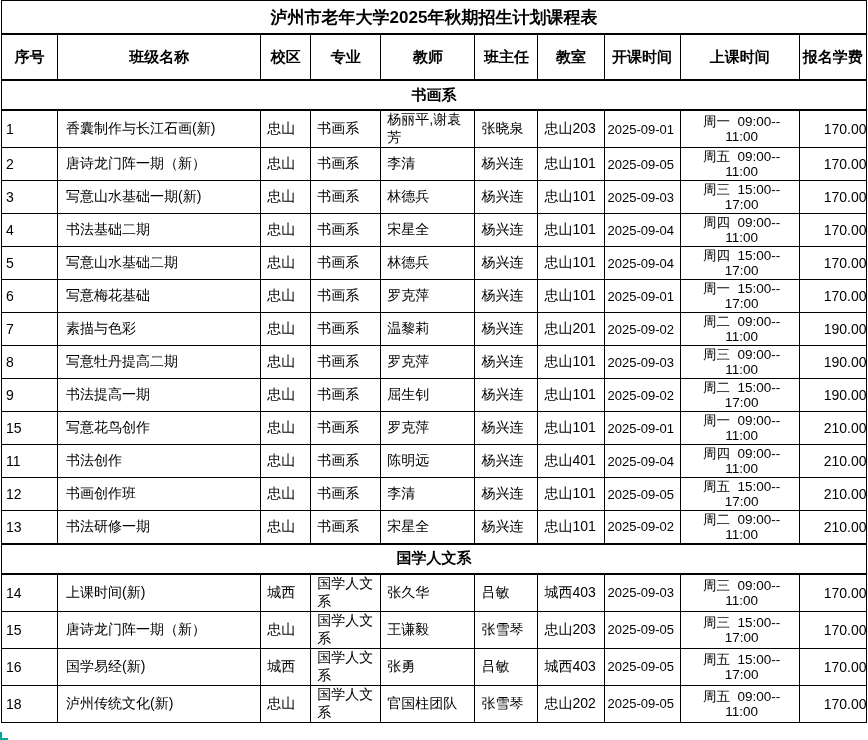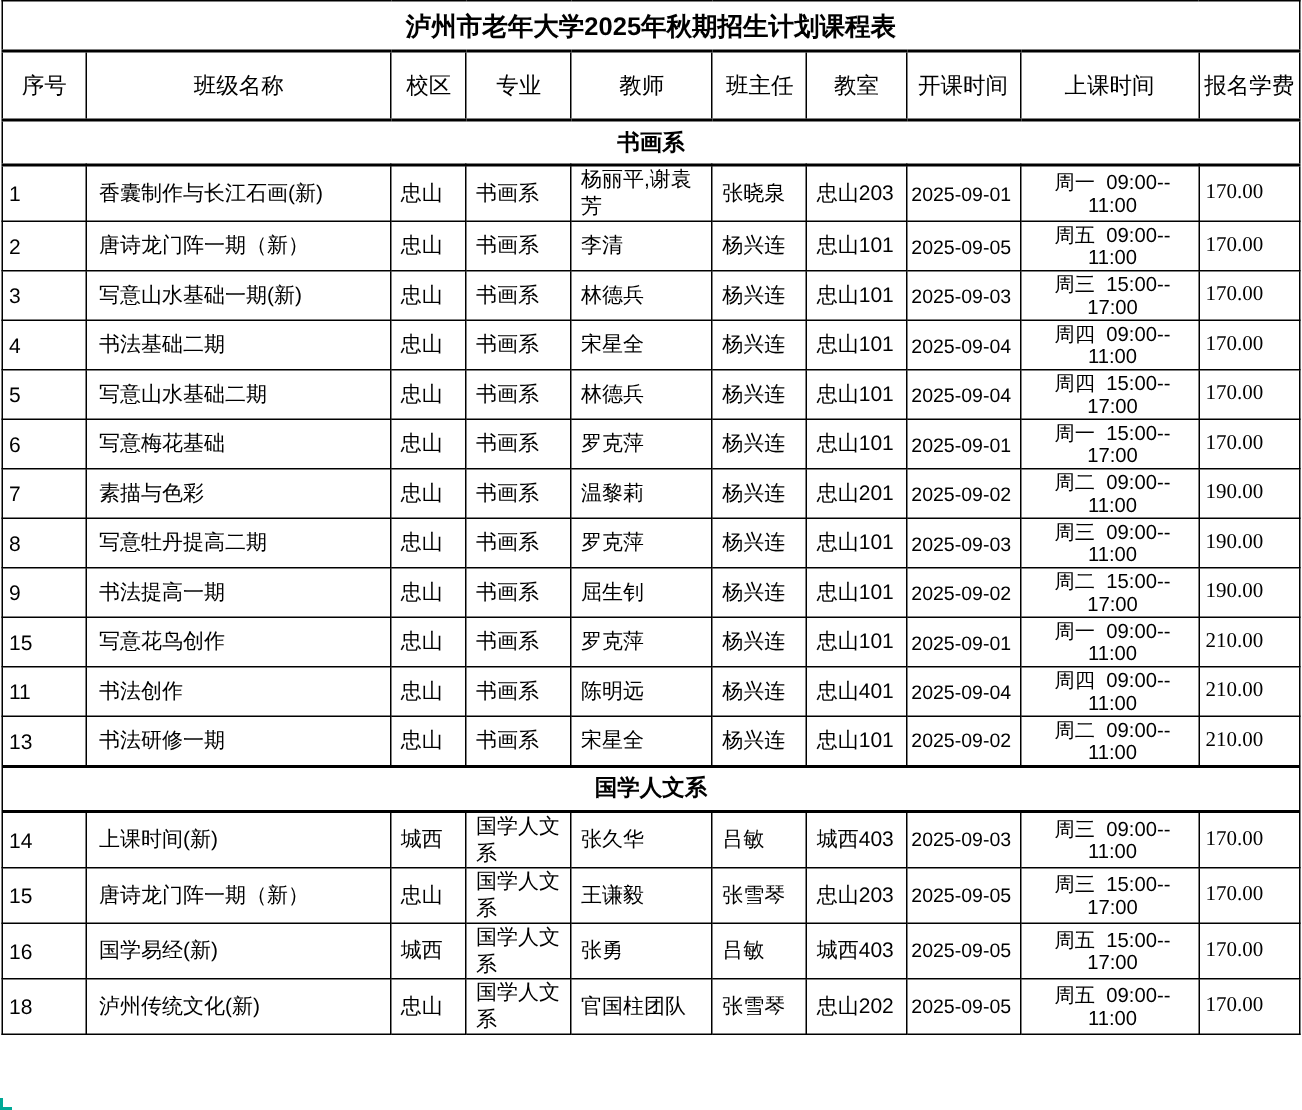--- a/index.html
+++ b/index.html
@@ -18,33 +18,33 @@
   col.w-start{width:76px}
   col.w-sched{width:119px}
   col.w-fee{width:67px}
   td,th{border:1px solid #000;vertical-align:middle;overflow:hidden;}
   tr.title-row td{
     border-bottom:none;height:30px;text-align:center;
     font-weight:bold;font-size:17px;
   }
   tr.header-row th{
     border-top:2px solid #000;border-bottom:2px solid #000;
-    height:44px;font-size:15px;font-weight:normal;text-align:center;padding:0;margin-top:15px;
+    height:44px;font-size:15px;font-weight:bold;text-align:center;padding:0;margin-top:15px;
   }
   tr.section-row td{
     border-top:2px solid #000;border-bottom:2px solid #000;
     height:26px;text-align:center;font-weight:bold;font-size:15px;
   }
   tr.data-row{height:33px;}
   tr.data-row td{font-size:14px;padding:0 0 0 6px;}
   tr.data-row td.c-seq{padding-left:4px;}
   tr.data-row td.c-name{padding-left:8px;}
   tr.data-row td.c-start{padding-left:3px;font-size:13px;letter-spacing:0;}
   tr.data-row td.c-sched{padding-left:4px;white-space:pre-wrap;line-height:15px;font-size:13.5px;text-align:center;}
-  tr.data-row td.c-fee{padding-left:4px;font-family:Liberation Serif, serif;}
+  tr.data-row td.c-fee{padding-left:24px;}
   .corner-mark{
     position:absolute;left:0;bottom:0;width:6px;height:6px;
     border-left:2px solid #00a896;border-bottom:2px solid #00a896;
   }
 </style>
 </head>
 <body>
 
 <table>
   <colgroup>
@@ -217,20 +217,33 @@
     <td class="c-major">书画系</td>
     <td class="c-teacher">陈明远</td>
     <td class="c-director">杨兴连</td>
     <td class="c-room">忠山401</td>
     <td class="c-start">2025-09-04</td>
     <td class="c-sched">周四  09:00--
 11:00</td>
     <td class="c-fee">210.00</td>
   </tr>
   <tr class="data-row">
+    <td class="c-seq">12</td>
+    <td class="c-name">书画创作班</td>
+    <td class="c-campus">忠山</td>
+    <td class="c-major">书画系</td>
+    <td class="c-teacher">李清</td>
+    <td class="c-director">杨兴连</td>
+    <td class="c-room">忠山101</td>
+    <td class="c-start">2025-09-05</td>
+    <td class="c-sched">周五  15:00--
+17:00</td>
+    <td class="c-fee">210.00</td>
+  </tr>
+  <tr class="data-row">
     <td class="c-seq">13</td>
     <td class="c-name">书法研修一期</td>
     <td class="c-campus">忠山</td>
     <td class="c-major">书画系</td>
     <td class="c-teacher">宋星全</td>
     <td class="c-director">杨兴连</td>
     <td class="c-room">忠山101</td>
     <td class="c-start">2025-09-02</td>
     <td class="c-sched">周二  09:00--
 11:00</td>

